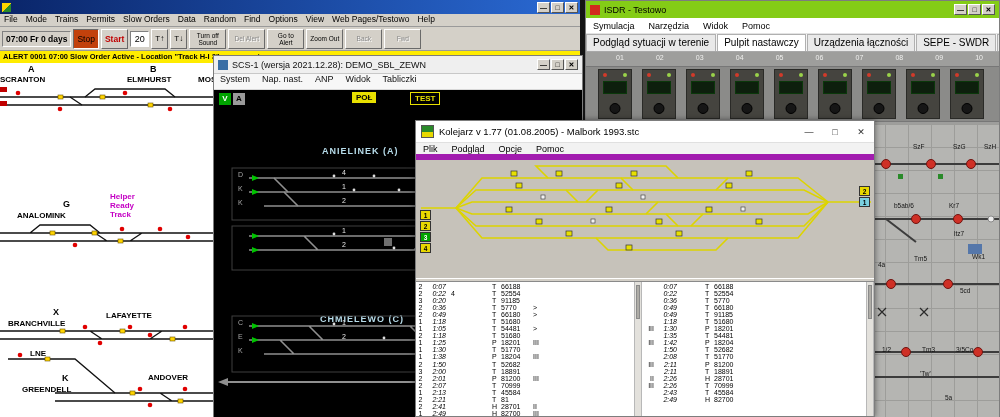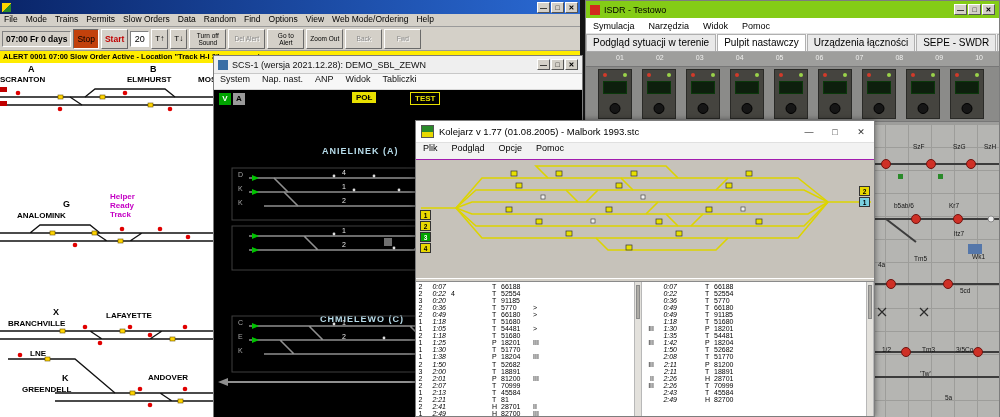--- a/index.html
+++ b/index.html
@@ -51,21 +51,21 @@
   .test{left:196px;top:2px;background:#000;color:#e8e000;border:1px solid #e8e000;padding:0 4px}
   .scs-station{position:absolute;font-size:9px;font-weight:bold;letter-spacing:1px;color:#b7dcea;white-space:nowrap}
   .scs-letter{position:absolute;font-size:7px;color:#a8a8a8}
   .scs-num{position:absolute;font-size:7px;color:#e4e4e4}
   .scs-pbox{position:absolute;left:170px;top:148px;width:8px;height:8px;background:#6f6f6f}
   
   #kol{background:#fff;box-shadow:0 0 6px rgba(0,0,0,.5)}
   .kol-title{height:22px;background:#fff;display:flex;align-items:center;padding-left:5px;font-size:9.5px;border-bottom:1px solid #e0e0e0}
   .kol-ico{width:13px;height:13px;background:linear-gradient(180deg,#2a8a2a 50%,#e8d800 50%);border:1px solid #555;margin-right:5px;flex:none}
   .kol-btn{width:26px;height:22px;display:inline-flex;align-items:center;justify-content:center;font-size:9px;color:#333}
-  .kol-menu{height:17px;background:#f2f2f2;display:flex;font-size:9px;border-bottom:1px solid #a21caf}
+  .kol-menu{height:17px;background:#f2f2f2;display:flex;align-items:center;font-size:9px;border-bottom:6px solid #a21caf}
   .kol-mi{padding:0 7px}
   .kol-diagram{position:relative;height:118px;background:#c6c2ba;overflow:hidden}
   .sigstack{position:absolute;display:flex;flex-direction:column;gap:1px}
   .sigstack span{width:11px;height:10px;font-size:6.5px;font-weight:bold;text-align:center;line-height:10px;
                  border:1px solid #333;background:#e8d800;color:#000}
   #sigL{left:4px;top:50px}
   #sigL span:nth-of-type(3){background:#00a400;color:#fff}
   #sigR{right:4px;top:26px}
   #sigR span:nth-of-type(2){background:#7ad0e0}
   .kol-divider{height:4px;background:#d4d0c8;border-top:1px solid #fff;border-bottom:1px solid #8a8a8a}
@@ -128,21 +128,21 @@
   <span class="td-mi">File</span>
       <span class="td-mi">Mode</span>
       <span class="td-mi">Trains</span>
       <span class="td-mi">Permits</span>
       <span class="td-mi">Slow Orders</span>
       <span class="td-mi">Data</span>
       <span class="td-mi">Random</span>
       <span class="td-mi">Find</span>
       <span class="td-mi">Options</span>
       <span class="td-mi">View</span>
-      <span class="td-mi">Web Mode/Ordering</span>
+      <span class="td-mi">Web Pages/Testowo</span>
       <span class="td-mi">Help</span>
     </div>
   <div class="td-tools">
     <span class="td-time">07:00 Fr 0 days</span>
     <span class="btn3 pressed tbtn">Stop</span>
     <span class="btn3 tbtn start">Start</span>
     <span class="td-speed">20</span>
     <span class="btn3 tbtn sm">T↑</span>
     <span class="btn3 tbtn sm">T↓</span>
     <span class="btn3 tbtn two">Turn off Sound</span>

